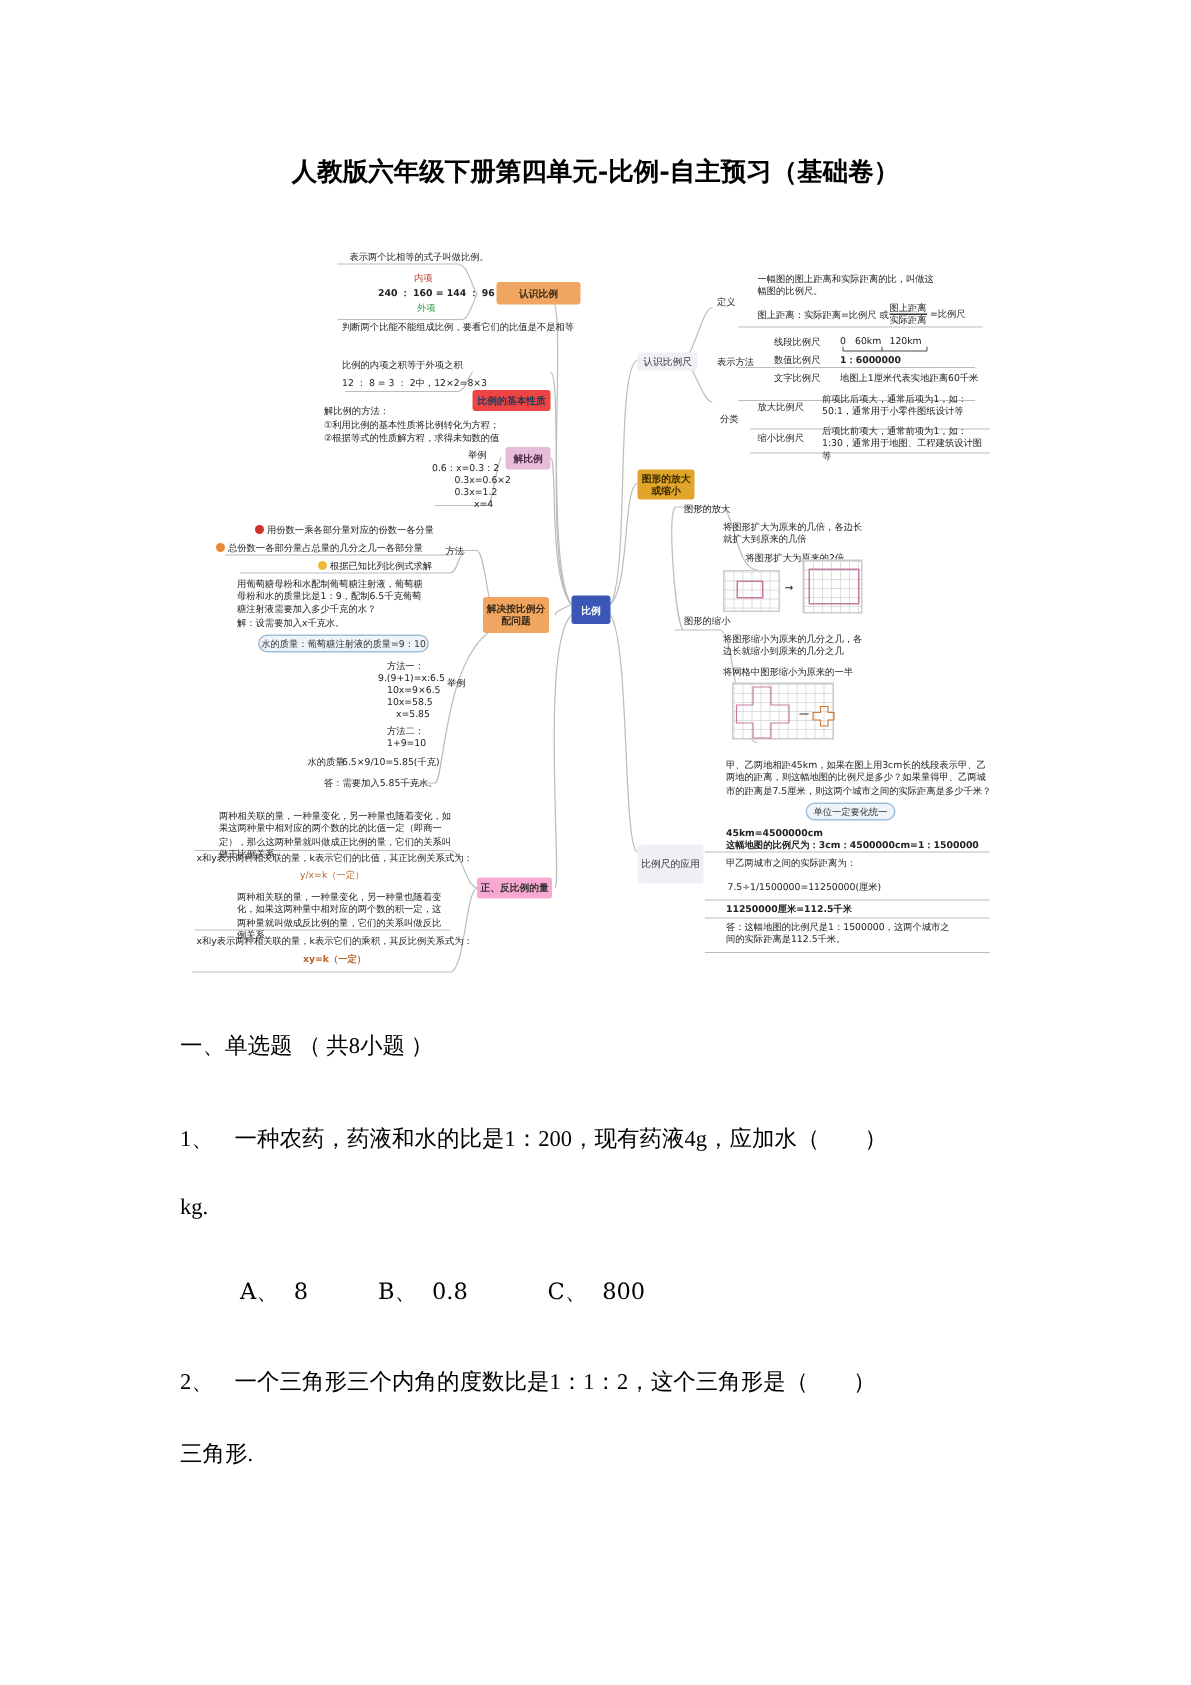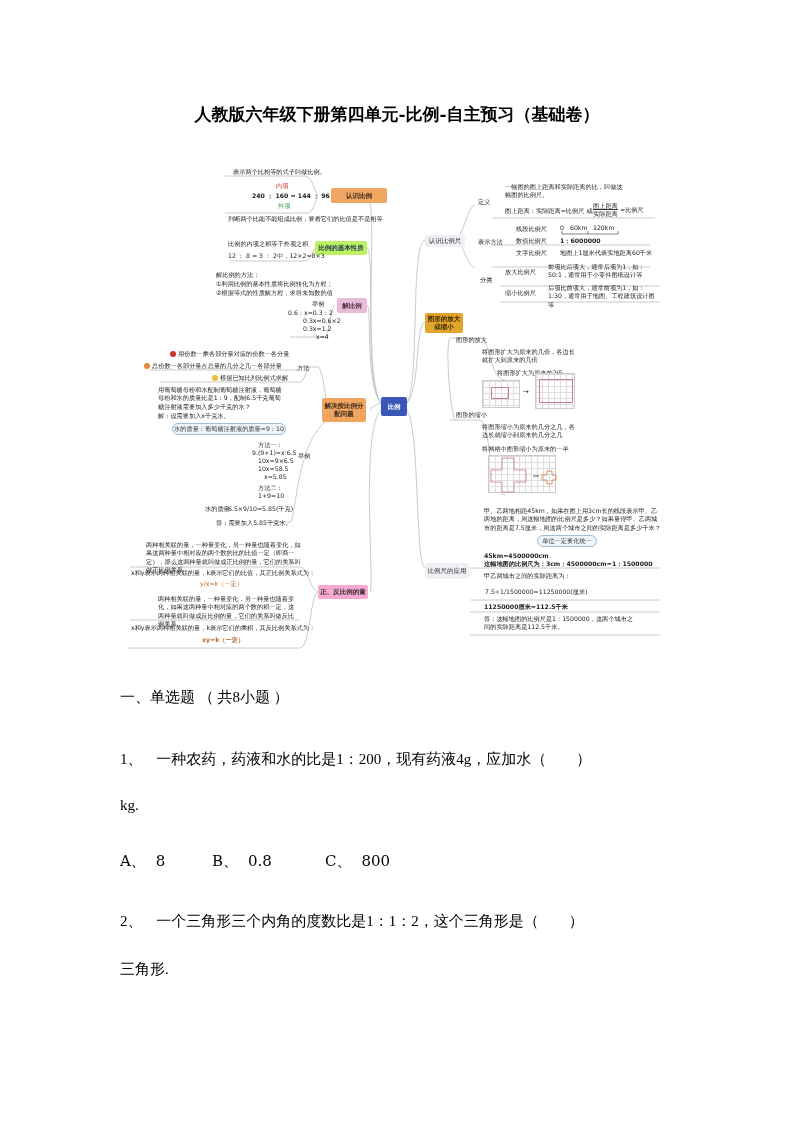--- a/index.html
+++ b/index.html
@@ -15,41 +15,41 @@
   .mindmap { position: absolute; left: 0; top: 0; width: 794px; height: 670px; }
   .mindmap svg.lines { position: absolute; left: 0; top: 0; }
   .mm { position: absolute; font-size: 6.2px; line-height: 8.4px; color: #222; white-space: nowrap; }
   .mm.wrap { white-space: normal; }
   .node {
     position: absolute; font-size: 6.5px; line-height: 8px; font-weight: bold; color: #333;
     display: flex; align-items: center; justify-content: center; text-align: center; border-radius: 2px;
   }
   .n-center { left: 381px; top: 397px; width: 26px; height: 19px; background: #3a57b8; color: #fff; }
   .n-orange { background: #f0a561; color: #3a2a1a; }
-  .n-blue { background: #bef264; color: #1e3b55; }
+  .n-blue { background: #ef4444; color: #1e3b55; margin-top: 19px; }
   .n-pink { background: #e8bcd8; color: #4a2a42; }
   .n-gold { background: #e0a52a; color: #3a2a00; }
   .n-gray { background: #f9a8d4; color: #333; }
   .n-plain { background: transparent; color: #333; font-weight: normal; }
 
   .bubble {
     position: absolute; border: 1px solid #9fbfd8; background: #eef4fa; border-radius: 8px;
     font-size: 6.2px; color: #333; display:flex; align-items:center; justify-content:center;
   }
   .red { color: #c0392b; }
   .green { color: #2e9a4a; }
   .brown { color: #b8672a; }
   .dot { display:inline-block; width:6px; height:6px; border-radius:50%; vertical-align: -1px; margin-right:2px; }
   .grid-box { position: absolute; border: 1px solid #ccc;
     background-image: linear-gradient(#ddd 1px, transparent 1px), linear-gradient(90deg, #ddd 1px, transparent 1px);
     background-size: 6px 6px; background-color: #fff; }
 
   
   .q { position: absolute; left: 120px; font-family: Liberation Serif, serif; font-size: 15px; color: #000; white-space: nowrap; }
-  .opt { position: absolute; font-family: "DejaVu Serif", serif; font-size: 15px; color: #000; white-space: nowrap; }
+  .opt { position: absolute; font-family: "DejaVu Serif", serif; font-size: 15px; color: #000; white-space: nowrap; margin-left: 40px; }
 </style>
 </head>
 <body>
 
 <div class="title">人教版六年级下册第四单元-比例-自主预习（基础卷）</div>
 
 <div class="mindmap">
   <svg class="lines" width="794" height="670">
     <g fill="none" stroke="#bcbcbc" stroke-width="0.8">
 
@@ -185,21 +185,21 @@
   <div class="mm wrap" style="left:482px;top:423px;width:96px;">将图形缩小为原来的几分之几，各边长就缩小到原来的几分之几</div>
   <div class="mm" style="left:482px;top:445px;">将网格中图形缩小为原来的一半</div>
   <div class="grid-box" style="left:488px;top:455px;width:68px;height:38px;">
     <svg style="position:absolute;left:0;top:0;" width="68" height="38">
       <path d="M13 2 L25 2 L25 14 L37 14 L37 26 L25 26 L25 36 L13 36 L13 26 L2 26 L2 14 L13 14 Z" fill="none" stroke="#c57ba0" stroke-width="0.8"></path>
       <path d="M44 20 L50 20" stroke="#333" stroke-width="0.8"></path>
       <path d="M58 15 L63 15 L63 19 L67 19 L67 24 L63 24 L63 28 L58 28 L58 24 L53 24 L53 19 L58 19 Z" fill="none" stroke="#d07a3a" stroke-width="0.8"></path>
     </svg>
   </div>
 
-  <div class="node n-plain" style="left:425px;top:563px;width:44px;height:16px;background:#eef0f6;">比例尺的应用</div>
+  <div class="node n-plain" style="left:425px;top:563px;width:44px;height:26px;background:#eef0f6;">比例尺的应用</div>
   <div class="mm wrap" style="left:484px;top:507px;width:178px;">甲、乙两地相距45km，如果在图上用3cm长的线段表示甲、乙两地的距离，则这幅地图的比例尺是多少？如果量得甲、乙两城市的距离是7.5厘米，则这两个城市之间的实际距离是多少千米？</div>
   <div class="bubble" style="left:537px;top:535px;width:60px;height:12px;">单位一定要化统一</div>
   <div class="mm" style="left:484px;top:552px;font-weight:bold;">45km=4500000cm</div>
   <div class="mm" style="left:484px;top:560px;font-weight:bold;">这幅地图的比例尺为：3cm：4500000cm=1：1500000</div>
   <div class="mm" style="left:484px;top:572px;">甲乙两城市之间的实际距离为：</div>
   <div class="mm" style="left:485px;top:588px;">7.5÷1/1500000=11250000(厘米)</div>
   <div class="mm" style="left:484px;top:603px;font-weight:bold;">11250000厘米=112.5千米</div>
   <div class="mm wrap" style="left:484px;top:615px;width:152px;">答：这幅地图的比例尺是1：1500000，这两个城市之间的实际距离是112.5千米。</div>
 </div>
 

